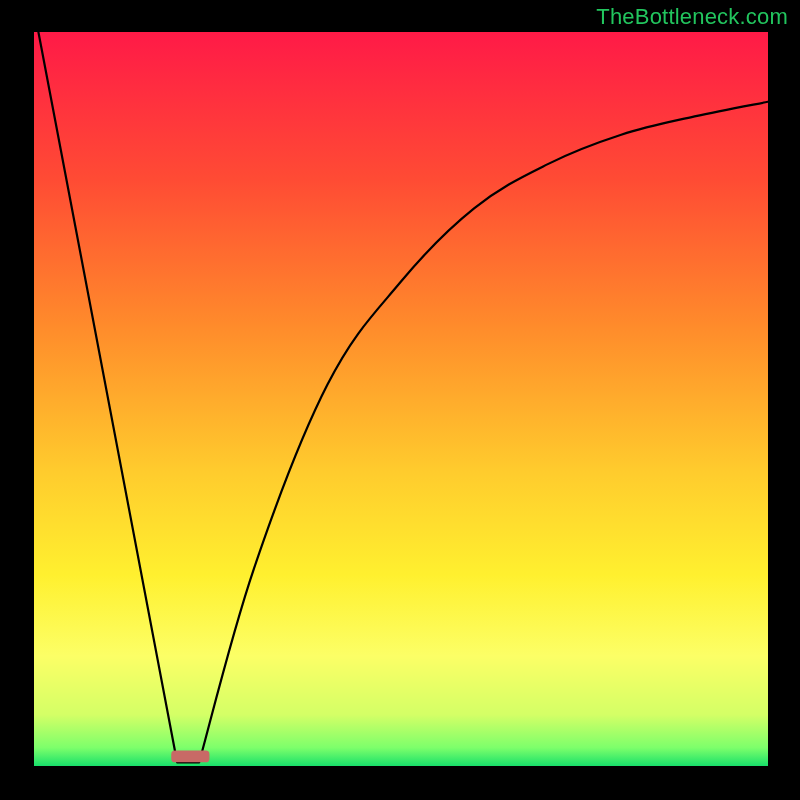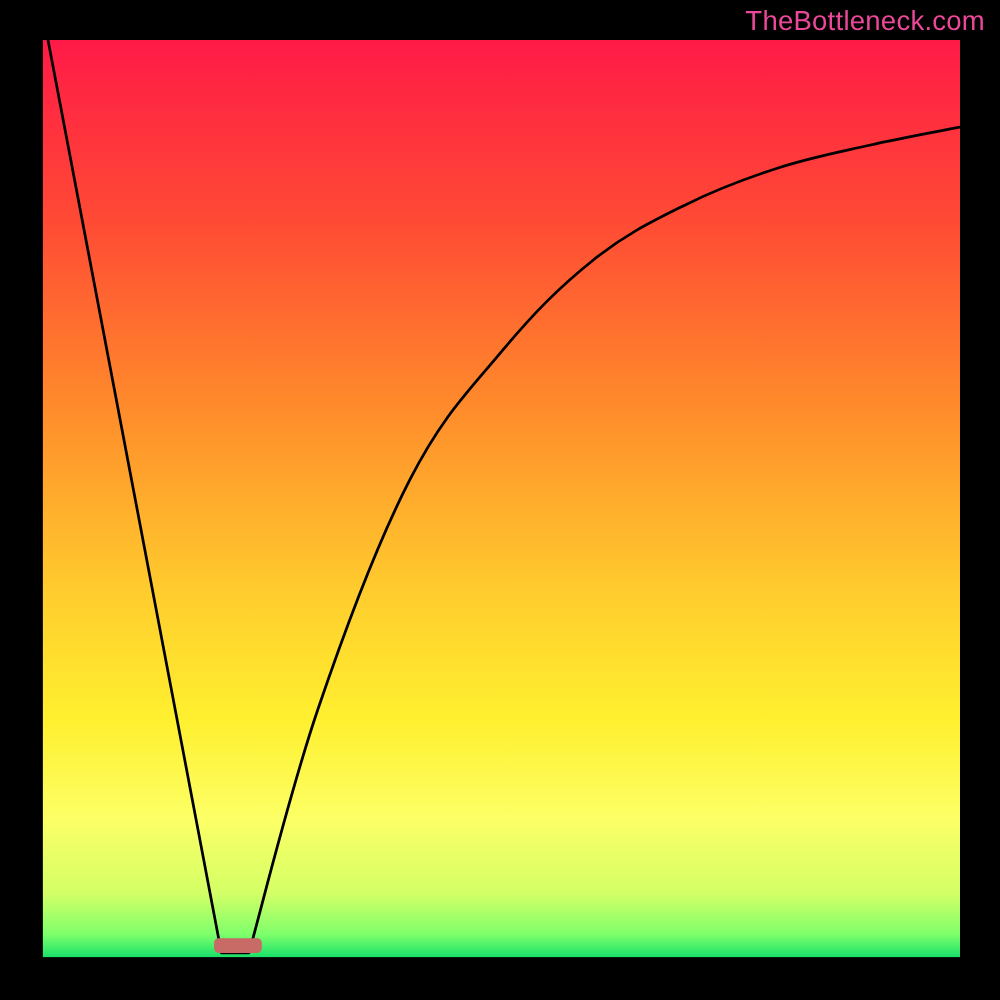--- a/index.html
+++ b/index.html
@@ -31,21 +31,21 @@
     position: absolute;
     left: 0;
     top: 0;
     width: 100%;
     height: 100%;
   }
   .watermark {
     position: absolute;
     top: 4px;
     right: 12px;
-    color: #ec4899;
+    color: #22c55e;
     font-size: 22px;
     font-weight: 500;
     letter-spacing: 0.2px;
     user-select: none;
   }
   .svg-layer {
     position: absolute;
     left: 0;
     top: 0;
     width: 100%;

